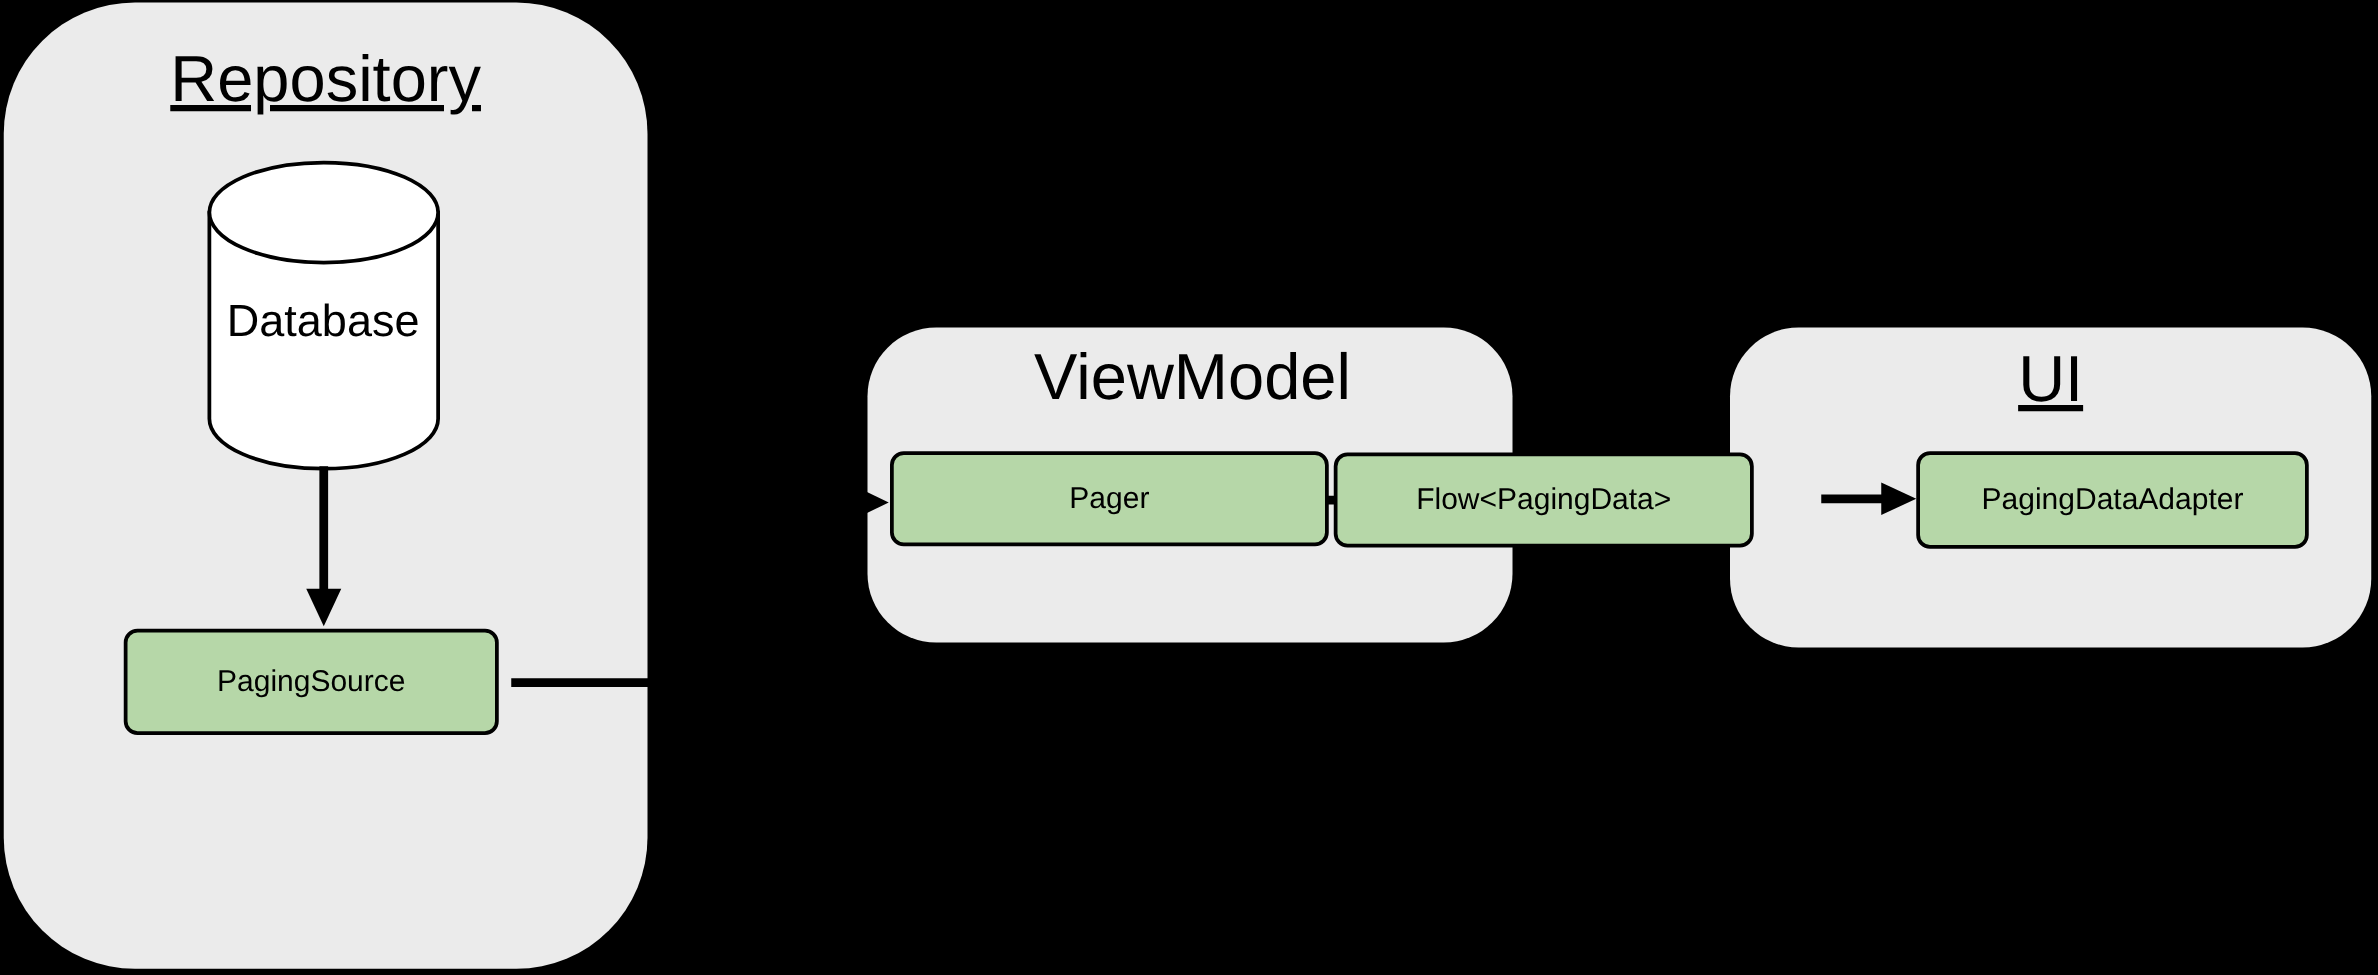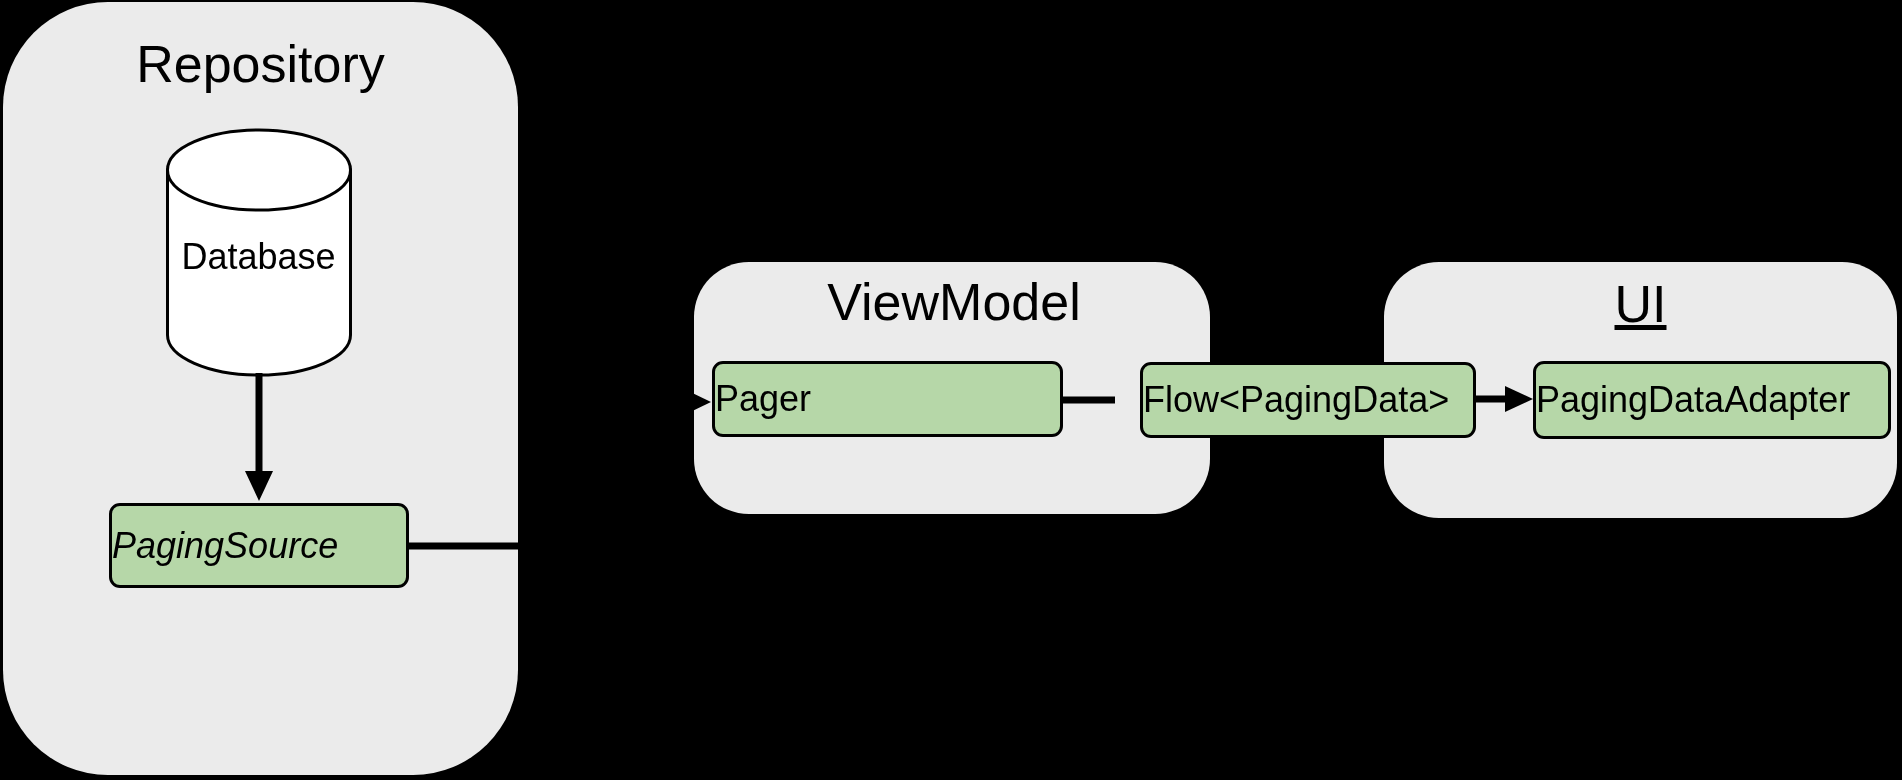--- a/index.html
+++ b/index.html
@@ -30,50 +30,51 @@
 
   .container-title {
     position: absolute;
     color: var(--text);
     font-size: 52px;
     line-height: 52px;
     text-align: center;
     z-index: 2;
     white-space: nowrap;
   }
-  #repository-title { left: 3px;    top: 38px;  width: 515px; }
+  #repository-title { left: 3px;    top: 38px;  width: 515px; text-decoration: underline; }
   #viewmodel-title  { left: 696px;  top: 276px; width: 516px; }
   #ui-title         { left: 1384px; top: 278px; width: 513px; text-decoration: underline; }
 
   #connector-layer {
     position: absolute; left: 0; top: 0;
     width: 1902px; height: 780px;
     z-index: 3;
   }
   .conn { stroke: var(--stroke); stroke-width: 7; fill: none; }
   .arrowhead { fill: var(--stroke); stroke: none; }
   .cyl { fill: var(--cylinder-fill); stroke: var(--stroke); stroke-width: 3; }
 
   .node {
     position: absolute;
     background: var(--node-fill);
     border: 3px solid var(--stroke);
     border-radius: 11px;
     display: flex;
     align-items: center;
+    justify-content: center;
     color: var(--text);
-    font-size: 36px;
+    font-size: 24px;
     line-height: 36px;
     white-space: nowrap;
     z-index: 4;
   }
-  #paging-source-node       { left: 109px;  top: 503px; width: 300px; height: 85px; font-style: italic; }
+  #paging-source-node       { left: 99px;  top: 503px; width: 300px; height: 85px; }
   #pager-node               { left: 712px;  top: 361px; width: 351px; height: 76px; }
-  #flow-node                { left: 1140px; top: 362px; width: 336px; height: 76px; }
-  #paging-data-adapter-node { left: 1533px; top: 361px; width: 358px; height: 78px; }
+  #flow-node                { left: 1067px; top: 362px; width: 336px; height: 76px; }
+  #paging-data-adapter-node { left: 1533px; top: 361px; width: 314px; height: 78px; }
 
   #database-label {
     position: absolute;
     left: 167px; top: 239px; width: 183px;
     text-align: center;
     color: var(--text);
     font-size: 36px;
     line-height: 36px;
     z-index: 4;
   }

